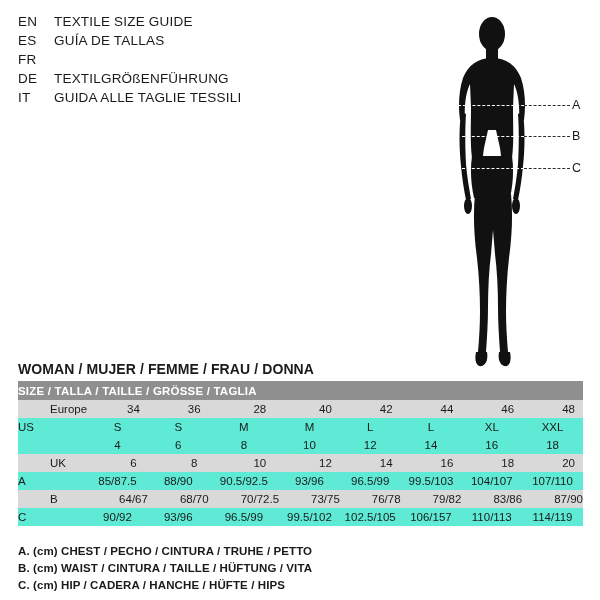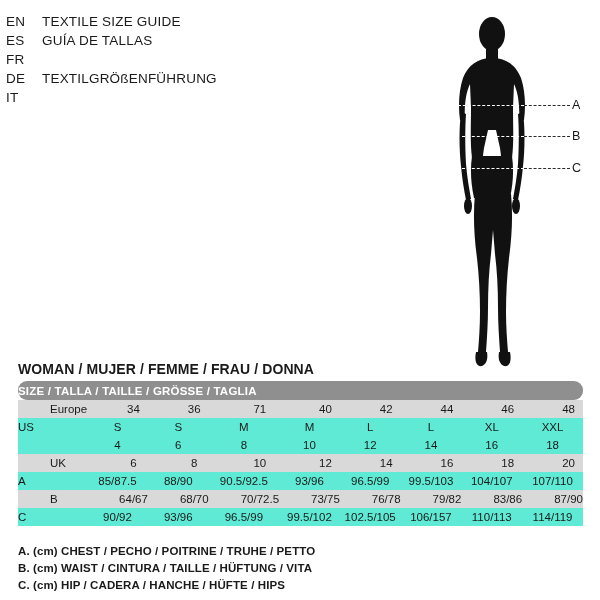--- a/index.html
+++ b/index.html
@@ -17,21 +17,21 @@
   .page {
     position: relative;
     width: 600px;
     height: 600px;
     box-sizing: border-box;
   }
 
   
   .lang-block {
     position: absolute;
-    left: 6px;
+    left: 18px;
     top: 14px;
     width: 400px;
   }
   .lang-row {
     display: flex;
     align-items: baseline;
     height: 19px;
     font-size: 13.5px;
     letter-spacing: 0.2px;
   }
@@ -98,21 +98,20 @@
     vertical-align: middle;
     color: #1a1a1a;
   }
   .row-head td {
     background: #8f8f8f;
     color: #ffffff;
     font-weight: bold;
     font-size: 11.5px;
     letter-spacing: 0.2px;
     height: 19px;
-    border-radius: 9px;
   }
   .row-alt td { background: #d9d9d9; padding-left: 32px; }
   .row-plain td { background: #5eead4; }
   .c-label {
     width: 84px;
     padding-left: 6px;
   }
   .c-val {
     width: 60px;
     text-align: center;
@@ -149,20 +148,21 @@
     </div>
     <div class="lang-row">
       <span class="lang-code">FR</span>
     </div>
     <div class="lang-row">
       <span class="lang-code">DE</span>
       <span class="lang-text">TEXTILGRÖßENFÜHRUNG</span>
     </div>
     <div class="lang-row">
       <span class="lang-code">IT</span>
+      <span class="lang-text">GUIDA ALLE TAGLIE TESSILI</span>
     </div>
   </div>
 
   <div class="figure-wrap">
     <svg class="figure-svg" width="130" height="370" viewBox="0 0 130 370">
       <g fill="#111111">
 
         <ellipse cx="62" cy="26" rx="13" ry="17"></ellipse>
 
         <rect x="56" y="40" width="12" height="12"></rect>
@@ -240,21 +240,21 @@
   <table class="table">
     <tbody>
       <tr class="row-head">
         <td colspan="9" class="c-label">SIZE / TALLA / TAILLE / GRÖSSE / TAGLIA</td>
       </tr>
 
       <tr class="row-alt">
         <td class="c-label">Europe</td>
         <td class="c-val">34</td>
         <td class="c-val">36</td>
-        <td class="c-val">71</td>
+        <td class="c-val">28</td>
         <td class="c-val">40</td>
         <td class="c-val">42</td>
         <td class="c-val">44</td>
         <td class="c-val">46</td>
         <td class="c-val">48</td>
       </tr>
 
       <tr class="row-plain">
         <td class="c-label">US</td>
         <td class="c-val">S</td>
@@ -323,18 +323,18 @@
         <td class="c-val">99.5/102</td>
         <td class="c-val">102.5/105</td>
         <td class="c-val">106/157</td>
         <td class="c-val">110/113</td>
         <td class="c-val">114/119</td>
       </tr>
     </tbody>
   </table>
 
   <div class="notes">
-    <div class="note-row">A. (cm) CHEST / PECHO / POITRINE / TRUHE / PETTO</div>
+    <div class="note-row">A. (cm) CHEST / PECHO / CINTURA / TRUHE / PETTO</div>
     <div class="note-row">B. (cm) WAIST / CINTURA / TAILLE / HÜFTUNG / VITA</div>
     <div class="note-row">C. (cm) HIP / CADERA / HANCHE / HÜFTE / HIPS</div>
   </div>
 
 </div>
 
 </body></html>

